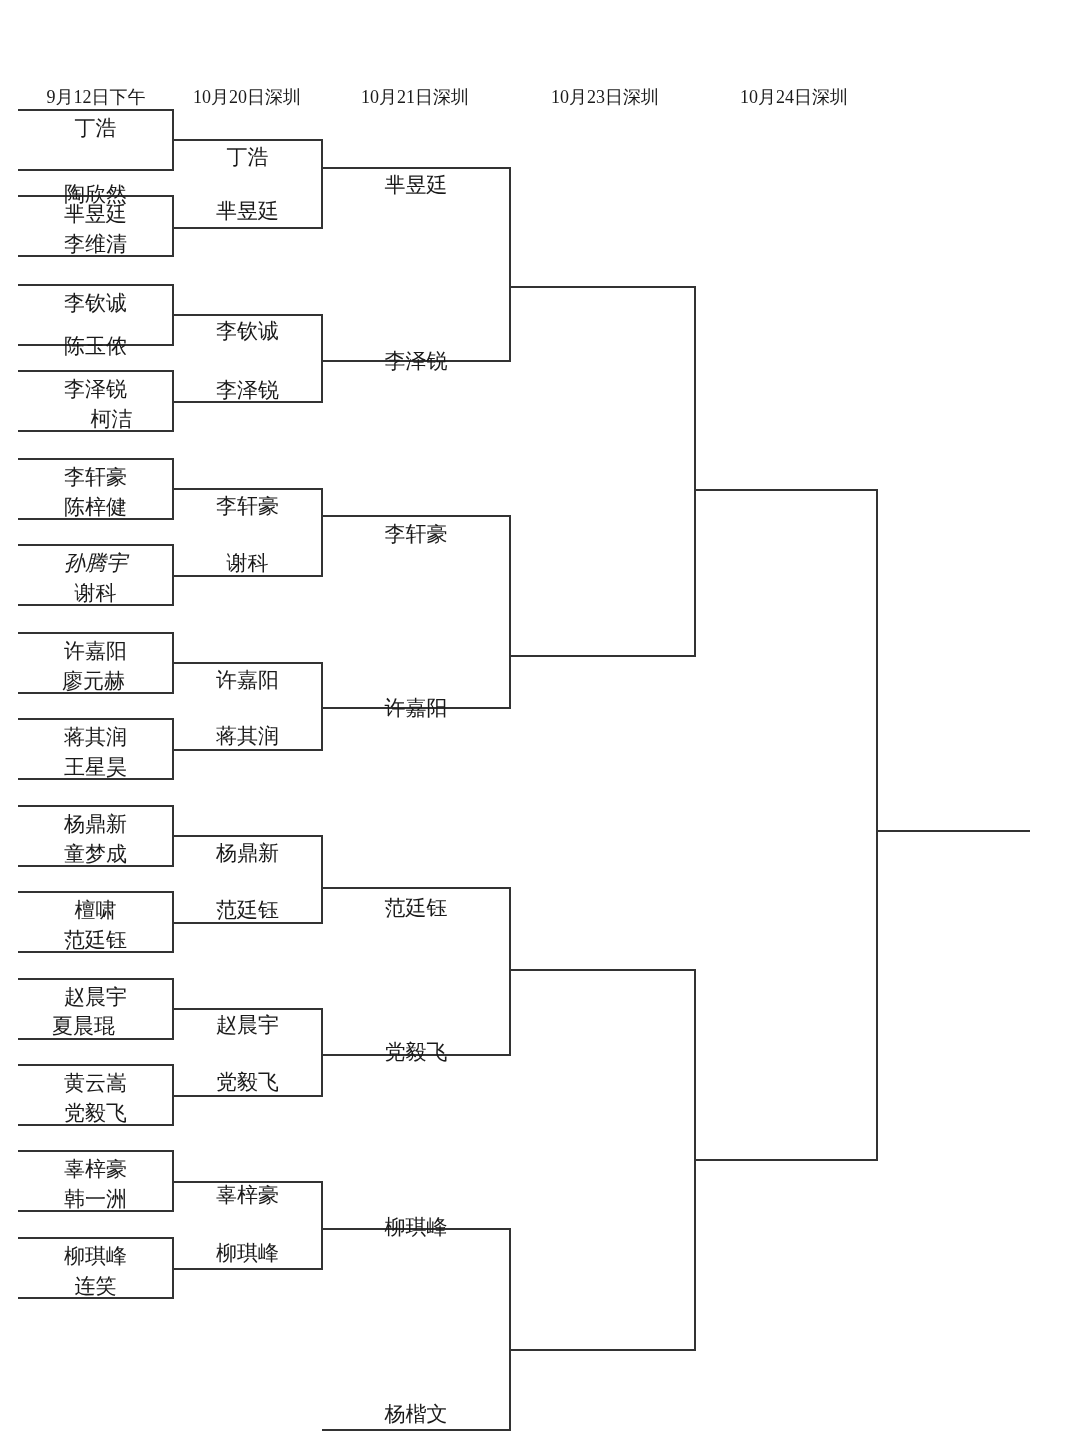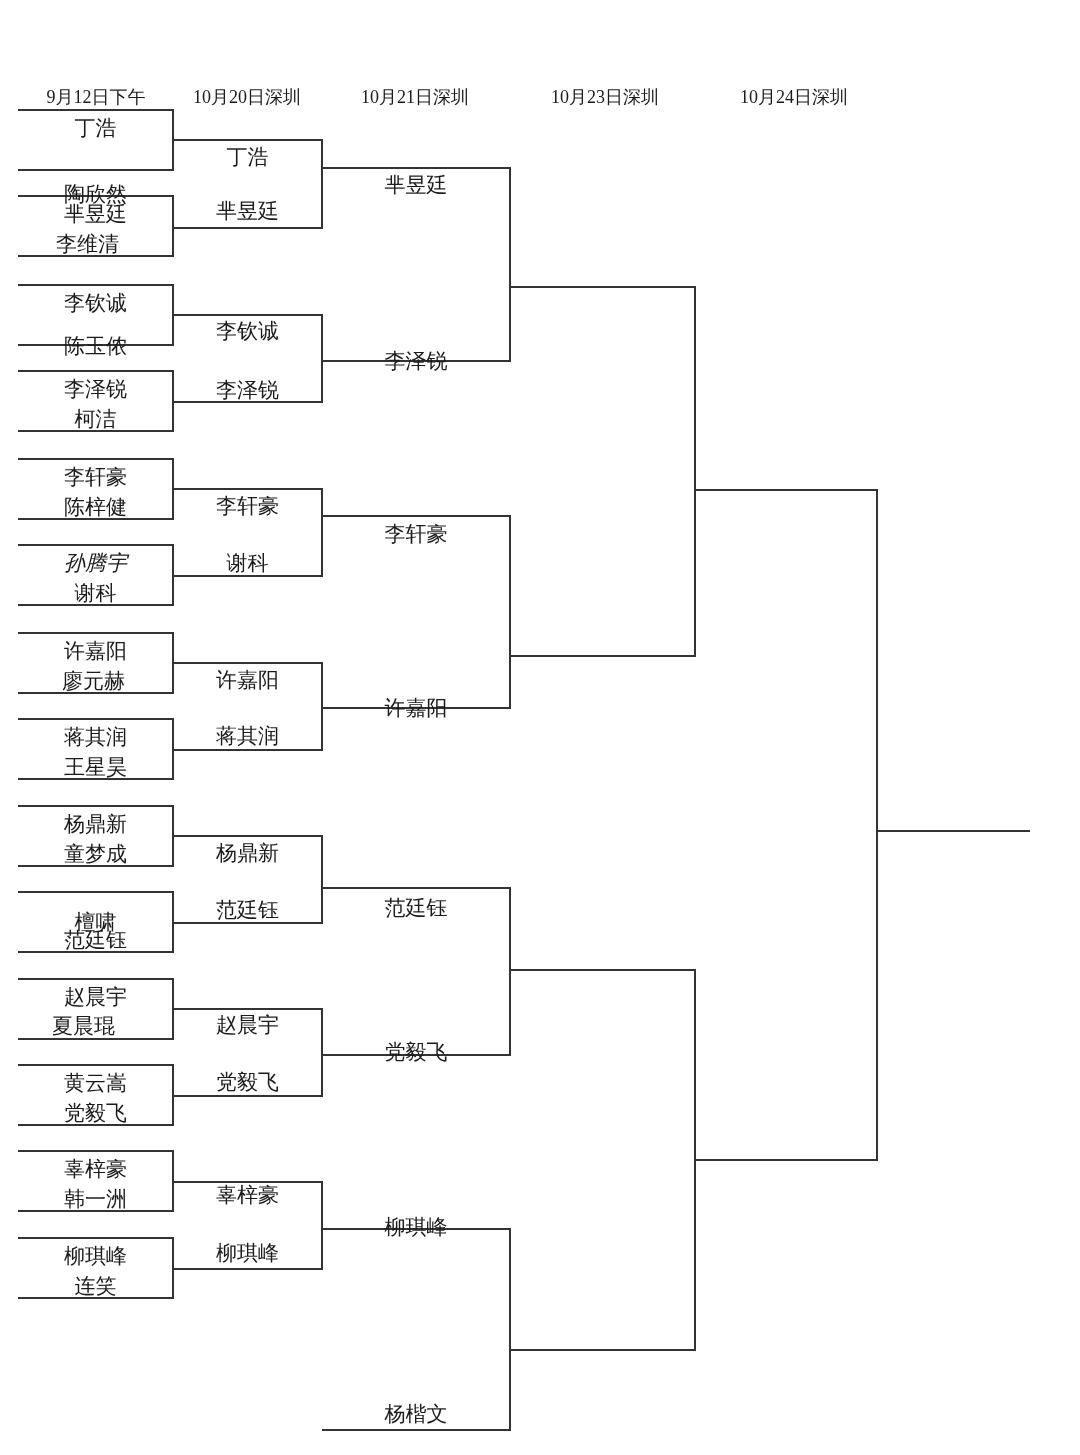--- a/index.html
+++ b/index.html
@@ -119,36 +119,36 @@
 
       <path d="M877,831 L1030,831"></path>
 
     </g>
   </svg>
 
   <div id="slots">
       <div class="slot r1-name" style="left: 18px; width: 155px; top: 118px;">丁浩</div>
       <div class="slot r1-name" style="left: 18px; width: 155px; top: 148px; margin-top: 36px;">陶欣然</div>
       <div class="slot r1-name" style="left: 18px; width: 155px; top: 204px;">芈昱廷</div>
-      <div class="slot r1-name" style="left: 10px; width: 155px; top: 234px;">李维清</div>
+      <div class="slot r1-name" style="left: 18px; width: 155px; top: 234px;">李维清</div>
       <div class="slot r1-name" style="left: 18px; width: 155px; top: 293px;">李钦诚</div>
       <div class="slot r1-name" style="left: 18px; width: 155px; top: 323px; margin-top: 13px;">陈玉侬</div>
       <div class="slot r1-name" style="left: 18px; width: 155px; top: 379px;">李泽锐</div>
-      <div class="slot r1-name" style="left: 18px; width: 155px; top: 409px;">柯洁</div>
+      <div class="slot r1-name" style="left: 34px; width: 155px; top: 409px;">柯洁</div>
       <div class="slot r1-name" style="left: 18px; width: 155px; top: 467px;">李轩豪</div>
       <div class="slot r1-name" style="left: 18px; width: 155px; top: 497px;">陈梓健</div>
       <div class="slot r1-name" style="left: 18px; width: 155px; top: 553px; font-style: italic;">孙腾宇</div>
       <div class="slot r1-name" style="left: 18px; width: 155px; top: 583px;">谢科</div>
       <div class="slot r1-name" style="left: 18px; width: 155px; top: 641px;">许嘉阳</div>
       <div class="slot r1-name" style="left: 16px; width: 155px; top: 671px; text-align: center;">廖元赫</div>
       <div class="slot r1-name" style="left: 18px; width: 155px; top: 727px;">蒋其润</div>
       <div class="slot r1-name" style="left: 18px; width: 155px; top: 757px;">王星昊</div>
       <div class="slot r1-name" style="left: 18px; width: 155px; top: 814px;">杨鼎新</div>
       <div class="slot r1-name" style="left: 18px; width: 155px; top: 844px;">童梦成</div>
-      <div class="slot r1-name" style="left: 18px; width: 155px; top: 900px; margin-top: 12px;">檀啸</div>
+      <div class="slot r1-name" style="left: 18px; width: 155px; top: 900px;">檀啸</div>
       <div class="slot r1-name" style="left: 18px; width: 155px; top: 930px;">范廷钰</div>
       <div class="slot r1-name" style="left: 18px; width: 155px; top: 987px;">赵晨宇</div>
       <div class="slot r1-name" style="left: 6px; width: 155px; top: 1017px; font-family: Liberation Mono, monospace;">夏晨琨</div>
       <div class="slot r1-name" style="left: 18px; width: 155px; top: 1073px;">黄云嵩</div>
       <div class="slot r1-name" style="left: 18px; width: 155px; top: 1103px;">党毅飞</div>
       <div class="slot r1-name" style="left: 18px; width: 155px; top: 1159px;">辜梓豪</div>
       <div class="slot r1-name" style="left: 18px; width: 155px; top: 1189px;">韩一洲</div>
       <div class="slot r1-name" style="left: 18px; width: 155px; top: 1246px;">柳琪峰</div>
       <div class="slot r1-name" style="left: 18px; width: 155px; top: 1276px;">连笑</div>
       <div class="slot r2-name" style="left: 173px; width: 149px; top: 147px;">丁浩</div>

